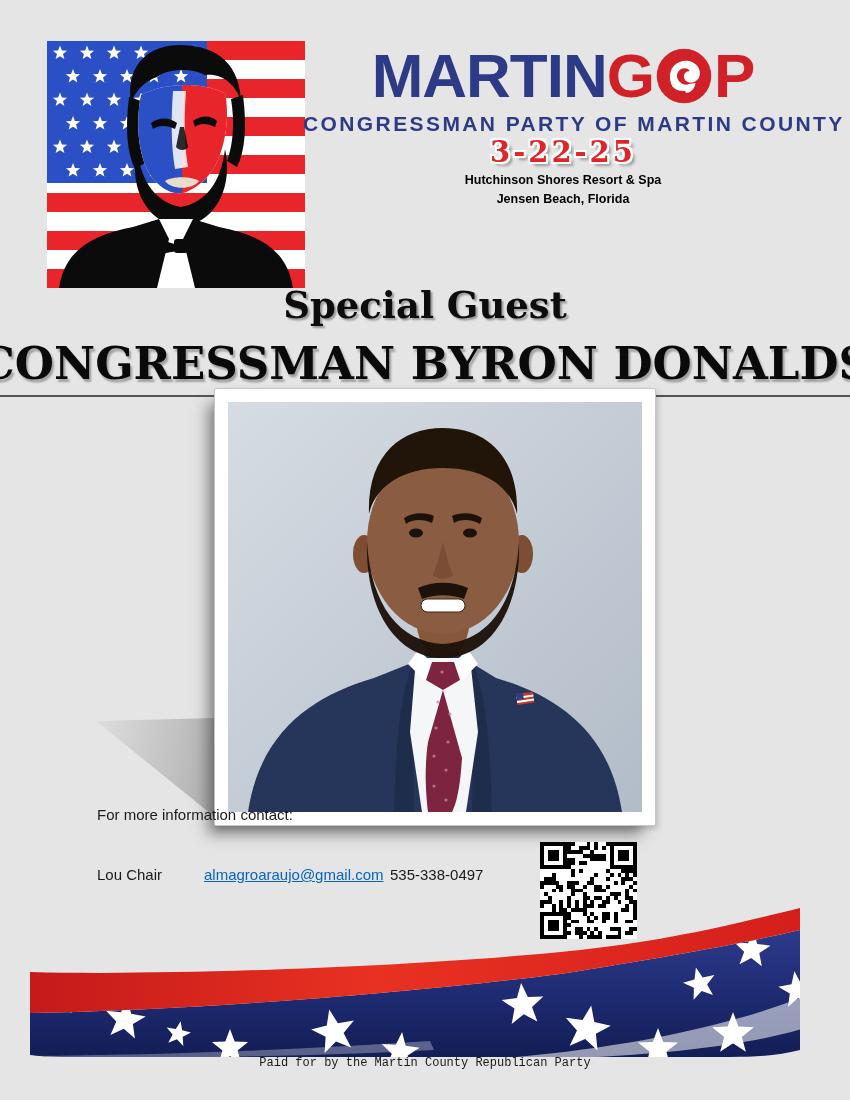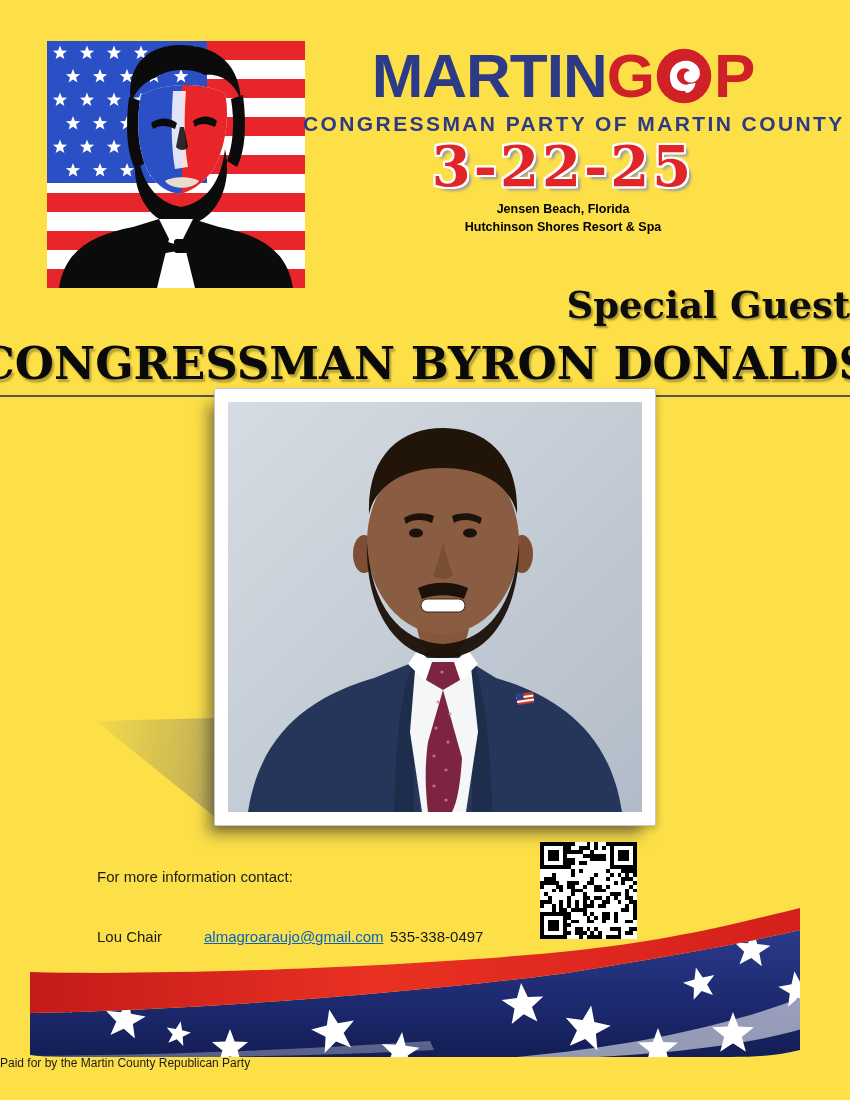--- a/index.html
+++ b/index.html
@@ -1,71 +1,71 @@
 <!DOCTYPE html>
 <html><head>
 <meta charset="utf-8">
 <style>
   html,body{margin:0;padding:0;background:#ffffff;}
-  .page{position:relative;width:850px;height:1100px;background:#fde047;overflow:hidden;
+  .page{position:relative;width:850px;height:1100px;background:#e5e5e5;overflow:hidden;
         font-family:"Liberation Sans",sans-serif;}
 
   
   .lincoln-flag{position:absolute;left:47px;top:41px;width:258px;height:247px;}
   .logo-area{position:absolute;left:303px;top:42px;width:520px;text-align:center;}
   .logo-line{display:flex;justify-content:center;align-items:center;height:68px;
              font-weight:bold;font-size:62px;letter-spacing:-1px;line-height:1;}
   .logo-navy{color:#2d3a85;}
   .logo-red{color:#cf2127;}
   .gop-o{width:58px;height:58px;margin:0 1px;}
   .tagline{margin-top:2px;font-size:21px;font-weight:bold;letter-spacing:2.4px;
            color:#2d3a85;white-space:nowrap;}
   .event-title{margin-top:4px;font-family:"DejaVu Serif",serif;font-weight:bold;
                font-size:44px;line-height:1.05;color:#e02428;letter-spacing:1px;
                text-shadow:-2px -2px 0 #fff,2px -2px 0 #fff,-2px 2px 0 #fff,2px 2px 0 #fff,
                            0 -2px 0 #fff,0 2px 0 #fff,-2px 0 0 #fff,2px 0 0 #fff,
                            4px 4px 3px #9a9a9a;}
   .event-date{margin-top:1px;font-family:"DejaVu Serif",serif;font-weight:bold;
-              font-size:56px;line-height:1.05;color:#e02428;letter-spacing:3px;
+              font-size:29px;line-height:1.05;color:#e02428;letter-spacing:3px;
               text-shadow:-2px -2px 0 #fff,2px -2px 0 #fff,-2px 2px 0 #fff,2px 2px 0 #fff,
                           0 -2px 0 #fff,0 2px 0 #fff,-2px 0 0 #fff,2px 0 0 #fff,
                           4px 4px 3px #9a9a9a;}
   .venue{margin-top:4px;font-size:12.5px;font-weight:bold;color:#000;line-height:1.45;}
 
   
-  .special-guest{position:absolute;top:283px;left:0;width:100%;text-align:right;
+  .special-guest{position:absolute;top:283px;left:0;width:100%;text-align:center;
                  font-family:"DejaVu Serif",serif;font-weight:bold;font-size:37px;
                  color:#0d0d0d;text-shadow:2px 2px 2px rgba(0,0,0,.35);}
   .guest-name{position:absolute;top:337px;left:50%;transform:translateX(-50%);
               font-family:"DejaVu Serif",serif;font-weight:bold;font-size:45px;
               white-space:nowrap;color:#0a0a0a;border-bottom:2px solid #555;
               padding:0 4px 5px 4px;text-shadow:2px 3px 2px rgba(0,0,0,.3);}
 
   
   .cast-shadow{position:absolute;left:96px;top:718px;width:120px;height:100px;
                clip-path:polygon(0 3%,100% 0,100% 100%);
                background:linear-gradient(100deg,rgba(130,130,130,.07) 0%,rgba(105,105,105,.40) 90%);}
   .photo-frame{position:absolute;left:214px;top:388px;width:414px;height:410px;
                background:#fff;border:1px solid #c7c7c7;padding:13px;border-radius:2px;
                box-shadow:-10px 12px 14px -4px rgba(50,50,50,.55),2px 3px 6px rgba(0,0,0,.18);}
   .photo-frame svg{display:block;}
 
   
-  .contact{position:absolute;left:97px;top:868px;width:430px;font-size:15px;color:#1a1a1a;}
+  .contact{position:absolute;left:97px;top:806px;width:430px;font-size:15px;color:#1a1a1a;}
   .contact-heading{margin-bottom:7px;}
   .contact-row{display:grid;grid-template-columns:107px 186px auto;align-items:baseline;
                margin-bottom:15px;}
   .contact a{color:#0563c1;margin-top:36px;}
 
   .qr{position:absolute;left:540px;top:842px;width:97px;height:97px;}
 
   
   .banner{position:absolute;left:0;top:898px;width:850px;height:162px;}
-  .paid-for{position:absolute;top:1056px;left:0;width:100%;text-align:left;
-            font-size:12px;color:#1a1a1a;}
+  .paid-for{position:absolute;top:1056px;left:0;width:100%;text-align:center;
+            font-size:12px;color:#1a1a1a;font-family:Liberation Mono, monospace;}
 </style>
 </head>
 <body>
 
 <div class="page">
 
   <svg class="lincoln-flag" viewBox="0 0 258 247">
     <g id="stripes">
         <rect x="0" y="0" width="258" height="19.1" fill="#e8252a"></rect>
         <rect x="0" y="19" width="258" height="19.1" fill="#ffffff"></rect>
@@ -162,22 +162,22 @@
         <svg class="gop-o" viewBox="0 0 100 100">
         <circle cx="50" cy="50" r="47" fill="#cf2127"></circle>
         <path d="M30,68 C24,56 24,42 32,33 C40,24 54,21 64,26 C74,31 79,40 77,49 C75,57 68,62 60,61 C53,60 49,55 50,49 C51,44 55,41 60,42 C58,37 51,35 45,38 C38,42 36,50 40,57 C44,64 53,67 61,64 L59,74 C49,78 37,76 30,68 Z" fill="#fff"></path>
         <path d="M58,64 L70,62 C68,72 62,79 53,79 L50,70 Z" fill="#fff"></path>
       </svg>
         <span class="logo-red">P</span>
     </div>
     <div class="tagline">CONGRESSMAN PARTY OF MARTIN COUNTY</div>
     <div class="event-date">3-22-25</div>
     <div class="venue">
+      <div>Hutchinson Shores Resort &amp; Spa</div>
       <div>Jensen Beach, Florida</div>
-      <div>Hutchinson Shores Resort &amp; Spa</div>
     </div>
   </div>
 
   <div class="special-guest">Special Guest</div>
   <div class="guest-name">CONGRESSMAN BYRON DONALDS</div>
 
   <div class="cast-shadow"></div>
   <div class="photo-frame">
     <svg width="414" height="410" viewBox="0 0 414 410">
       <defs>

